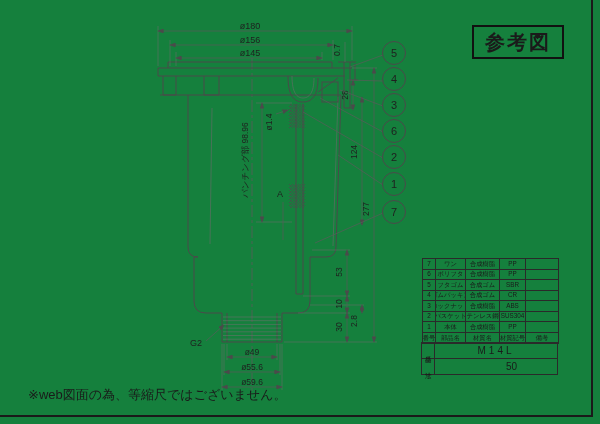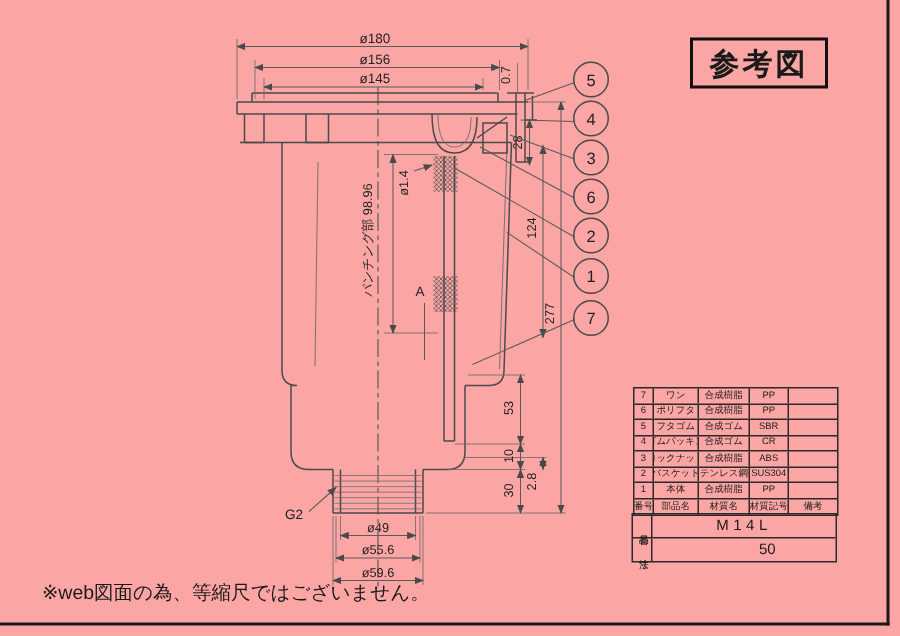--- a/index.html
+++ b/index.html
@@ -1,28 +1,28 @@
 <!DOCTYPE html>
 <html><head>
 <meta charset="utf-8">
 <style>
   html,body{margin:0;padding:0;background:#fff;}
-  .sheet{position:relative;width:600px;height:424px;background:#fca5a5;overflow:hidden;
+  .sheet{position:relative;width:600px;height:424px;background:#15803d;overflow:hidden;
          font-family:"Liberation Sans","DejaVu Sans",sans-serif;color:#1a1a1a;}
   .abs{position:absolute;}
   svg text{fill:#1f1f1f;font-family:"Liberation Sans","DejaVu Sans",sans-serif;}
   .dim{font-size:8.5px;}
   .dimb{font-size:9px;}
   .bno{font-size:11px;text-anchor:middle;}
   .geo{stroke:#4a4a4a;stroke-width:1;fill:none;stroke-linecap:butt;}
   .geothin{stroke:#6a6a6a;stroke-width:.6;fill:none;}
   .dml{stroke:#5a5a5a;stroke-width:.7;fill:none;}
   .ext{stroke:#6a6a6a;stroke-width:.55;fill:none;}
   .cl{stroke:#5a5a5a;stroke-width:.8;stroke-dasharray:12 3 3 3;}
-  #ref-box{left:460px;top:25px;width:88px;height:30px;border:2px solid #111;
+  #ref-box{left:472px;top:25px;width:88px;height:30px;border:2px solid #111;
            display:flex;align-items:center;justify-content:center;
            font-size:20px;letter-spacing:2px;font-weight:bold;}
   #note{left:28px;top:386px;font-size:13px;}
   
   #parts-table{left:422px;top:258px;width:137px;border:1px solid #2a2a2a;box-sizing:border-box;}
   .pt-row{display:grid;grid-template-columns:13px 30px 34px 26px 1fr;height:10.5px;
           border-bottom:1px solid #2a2a2a;box-sizing:border-box;}
   .pt-row:last-child{border-bottom:none;}
   .pt-cell{border-right:1px solid #2a2a2a;box-sizing:border-box;overflow:hidden;
            display:flex;align-items:center;justify-content:center;

